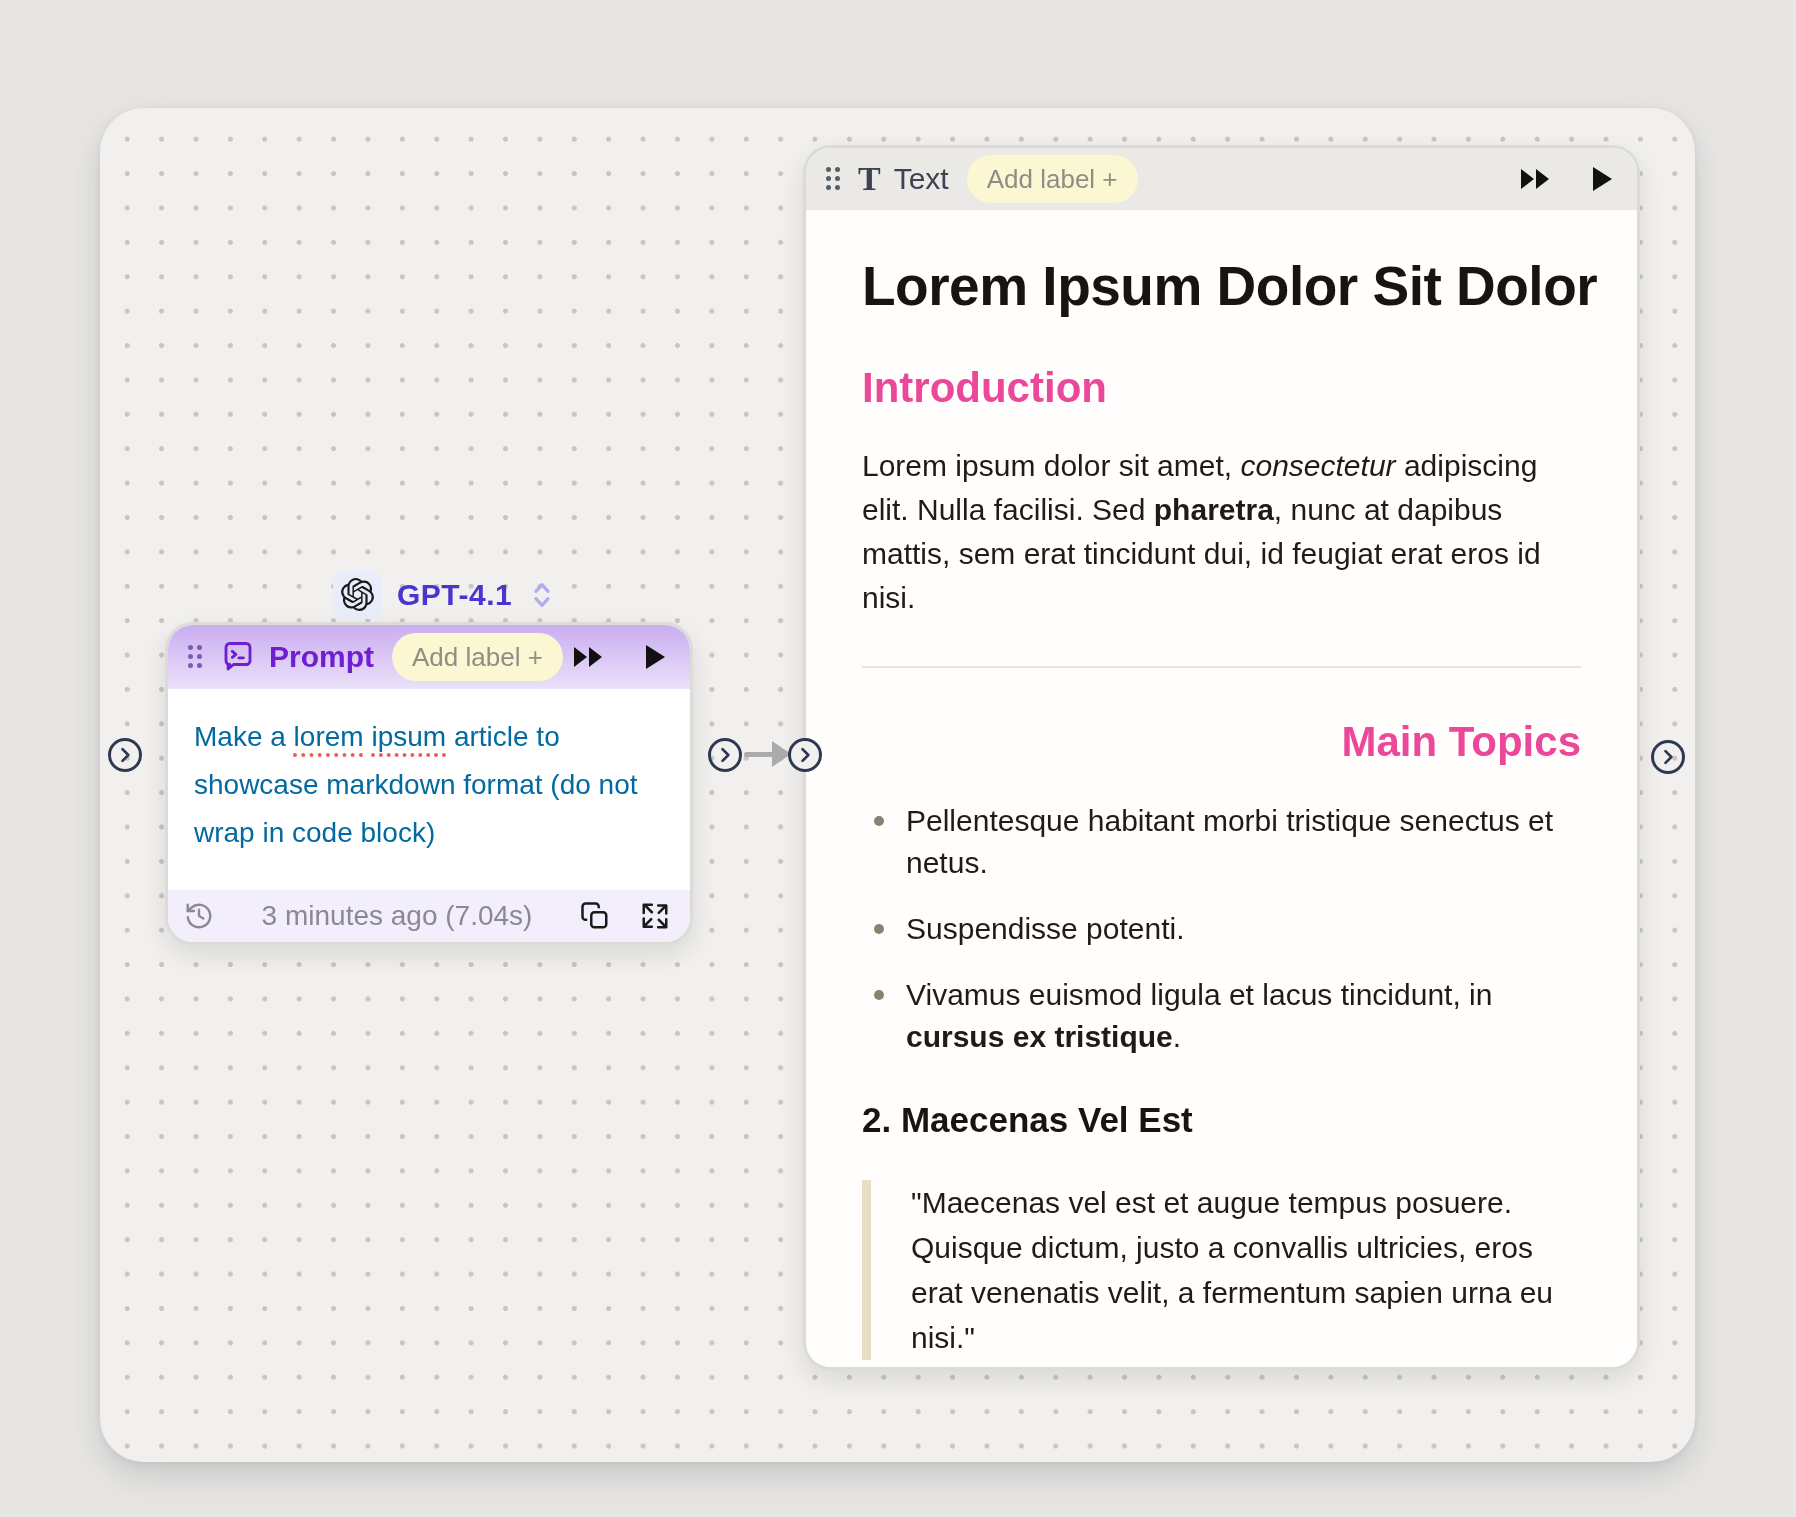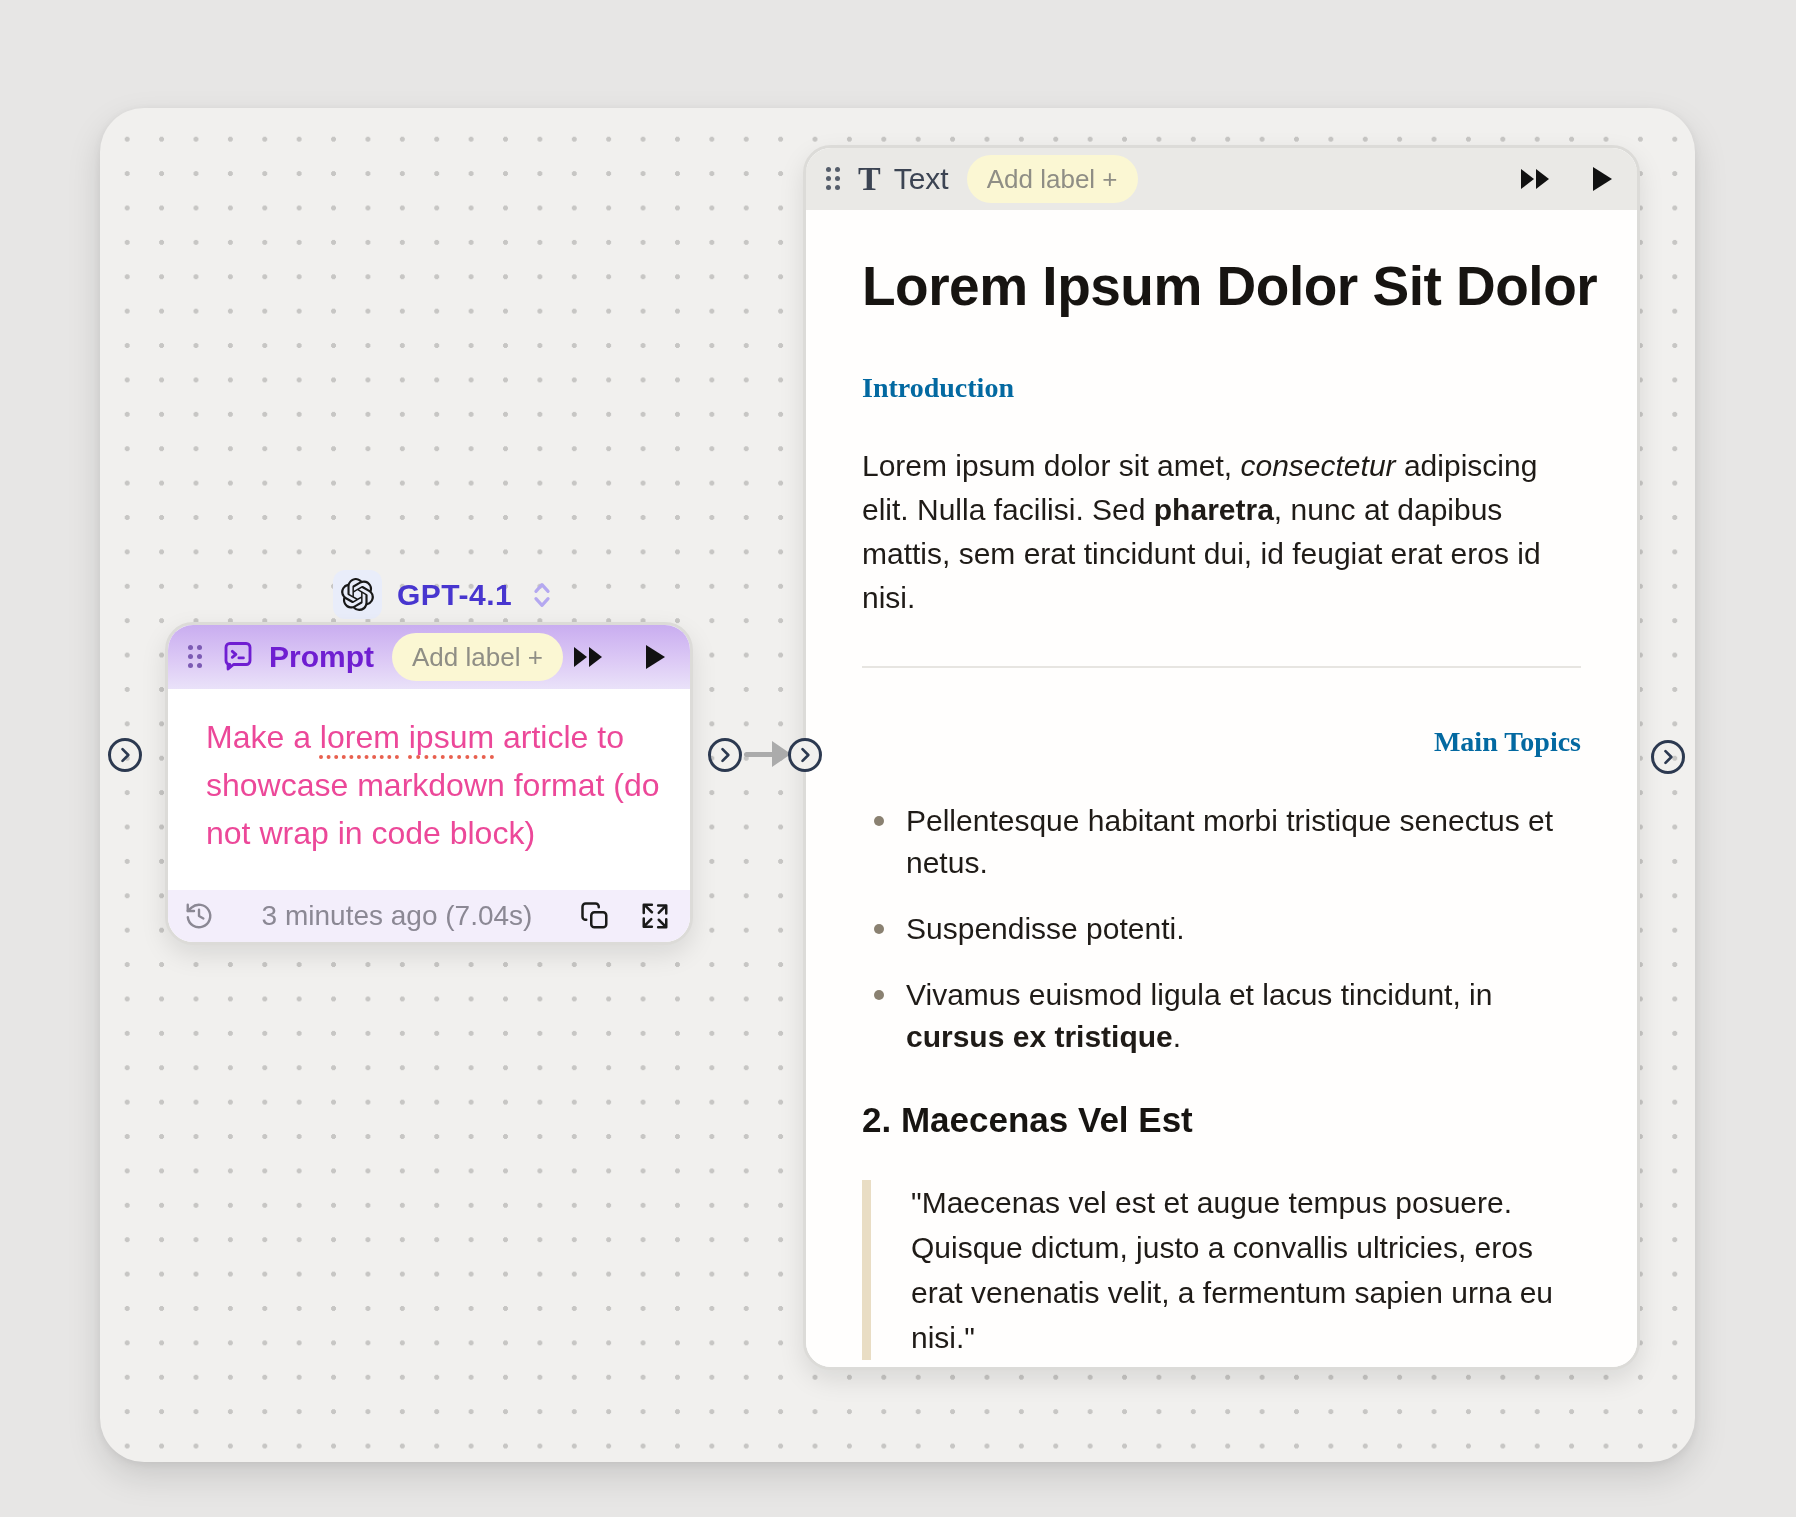--- a/index.html
+++ b/index.html
@@ -59,22 +59,22 @@
     white-space:nowrap; cursor:pointer;
   }
   .hdr-spacer { flex:1; }
   .hdr-icon { display:flex; align-items:center; cursor:pointer; }
   .hdr-icon + .hdr-icon { margin-left:38px; }
   .type-icon { margin-right:13px; display:flex; align-items:center; }
   .t-glyph { font-family:"Liberation Serif", serif; font-size:34px; font-weight:600; color:#3c4453; line-height:1; }
 
   .prompt-body {
     flex:1;
-    padding:24px 30px 10px 38px;
-    font-size:32px; line-height:48px; color:#ec4899;
+    padding:24px 30px 10px 26px;
+    font-size:28px; line-height:48px; color:#0369a1;
     cursor:text;
   }
   .misspell {
     text-decoration:underline dotted #e8604f;
     text-decoration-thickness:3.5px;
     text-underline-offset:7px;
   }
   .prompt-footer {
     flex:0 0 52px;
     background:#f3eefb;
@@ -84,21 +84,21 @@
   .footer-time { flex:1; text-align:center; font-size:28px; color:#8b8894; }
   .footer-icon { display:flex; align-items:center; cursor:pointer; }
   .footer-icon + .footer-icon { margin-left:30px; }
 
   .model-selector { position:absolute; left:233px; top:462px; display:flex; align-items:center; gap:15px; cursor:pointer; }
   .model-chip { width:49px; height:49px; background:#e9edfa; border-radius:12px; display:flex; align-items:center; justify-content:center; }
   .model-name { font-size:30px; font-weight:700; color:#4836cf; letter-spacing:.5px; }
 
   .md { padding:28px 56px 0 56px; overflow:hidden; flex:1; cursor:text; background:#fffefd; }
   .md h1 { font-size:55px; line-height:68px; font-weight:700; color:#171411; letter-spacing:-.5px; white-space:nowrap; margin-top:14px; }
-  .md h2 { font-size:28px; line-height:52px; font-weight:700; color:#0369a1;font-family:Liberation Serif, serif; }
+  .md h2 { font-size:42px; line-height:52px; font-weight:700; color:#ec4899; }
   .md .h2-intro { margin-top:42px; }
   .md p.para { font-size:30px; line-height:44px; color:#1f1b17; margin-top:30px; }
   .md hr { border:none; border-top:2px solid #e7e5e1; margin:46px 0 0 0; }
   .md .h2-topics { margin-top:48px;text-align:right; }
   .md h3 { font-size:35px; line-height:44px; font-weight:700; color:#171411; }
   .md .h3-t1 { margin-top:46px; }
   .md ul { list-style:none; margin-top:32px; }
   .md li { position:relative; padding-left:44px; font-size:30px; line-height:42px; color:#1f1b17; margin-bottom:24px; }
   .md li::before { content:""; position:absolute; left:12px; top:16px; width:10px; height:10px; border-radius:50%; background:#8a8171; }
   .md .h3-t2 { margin-top:40px; }

